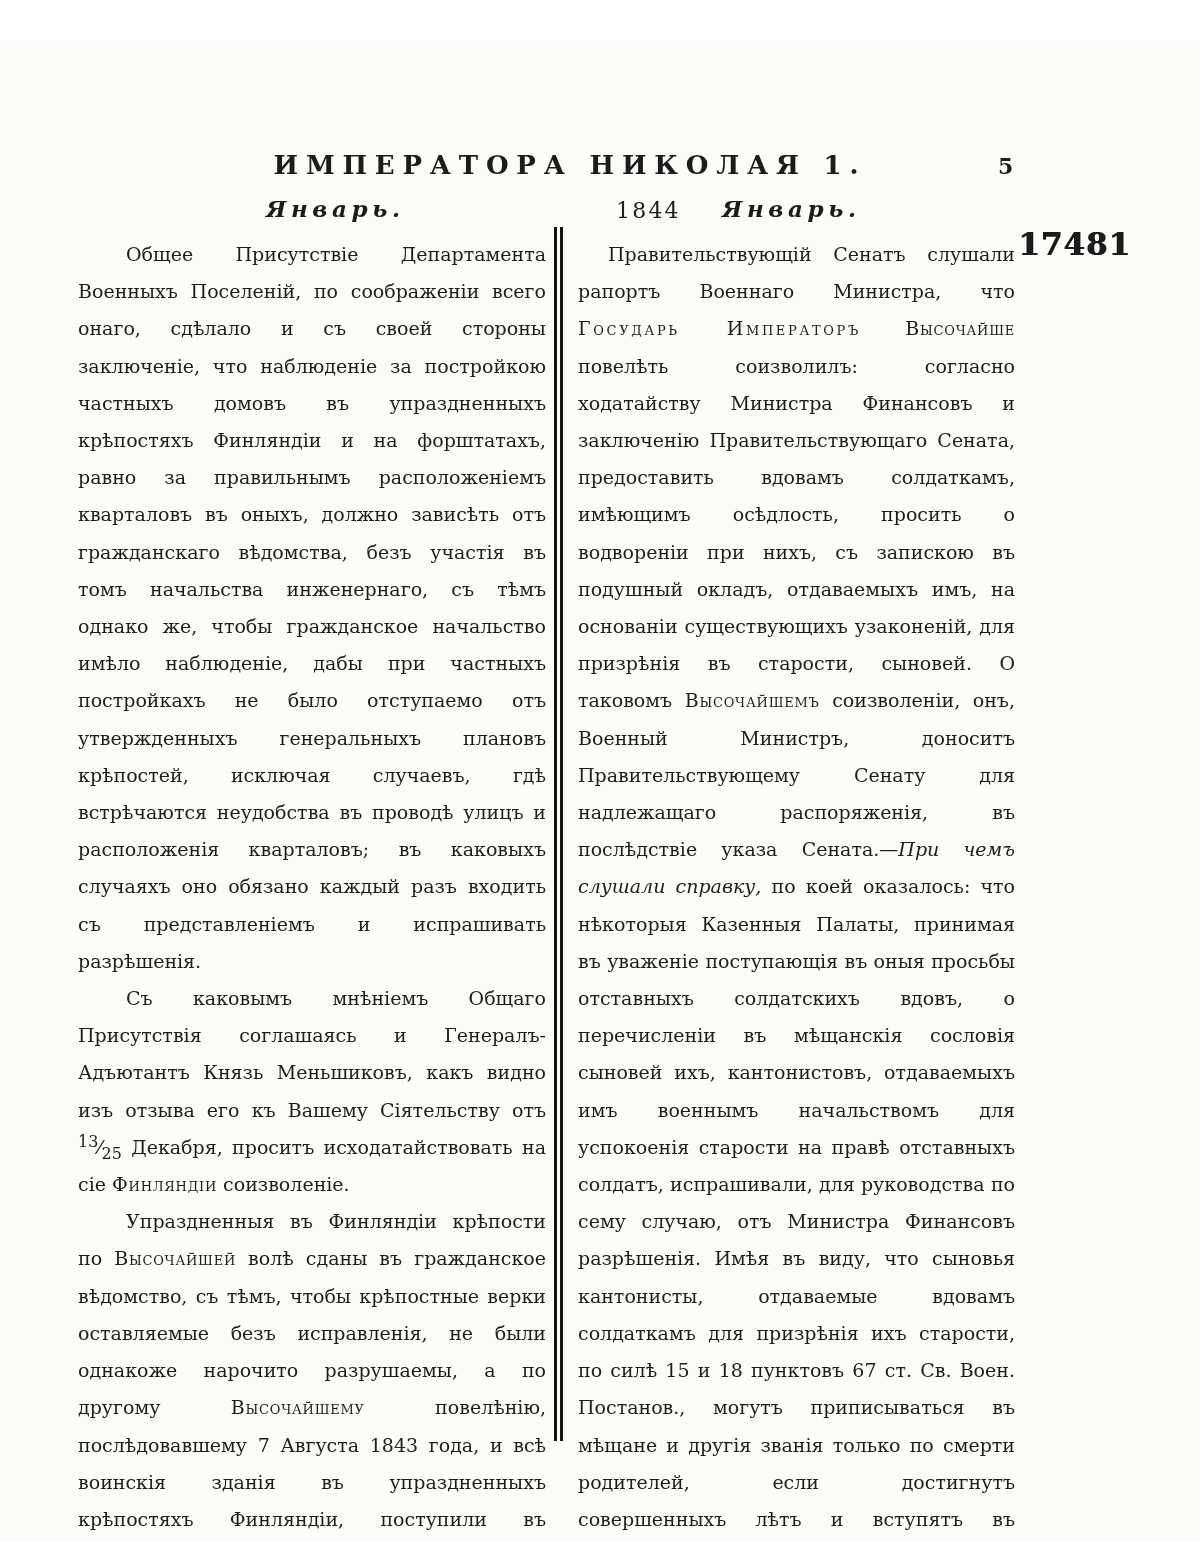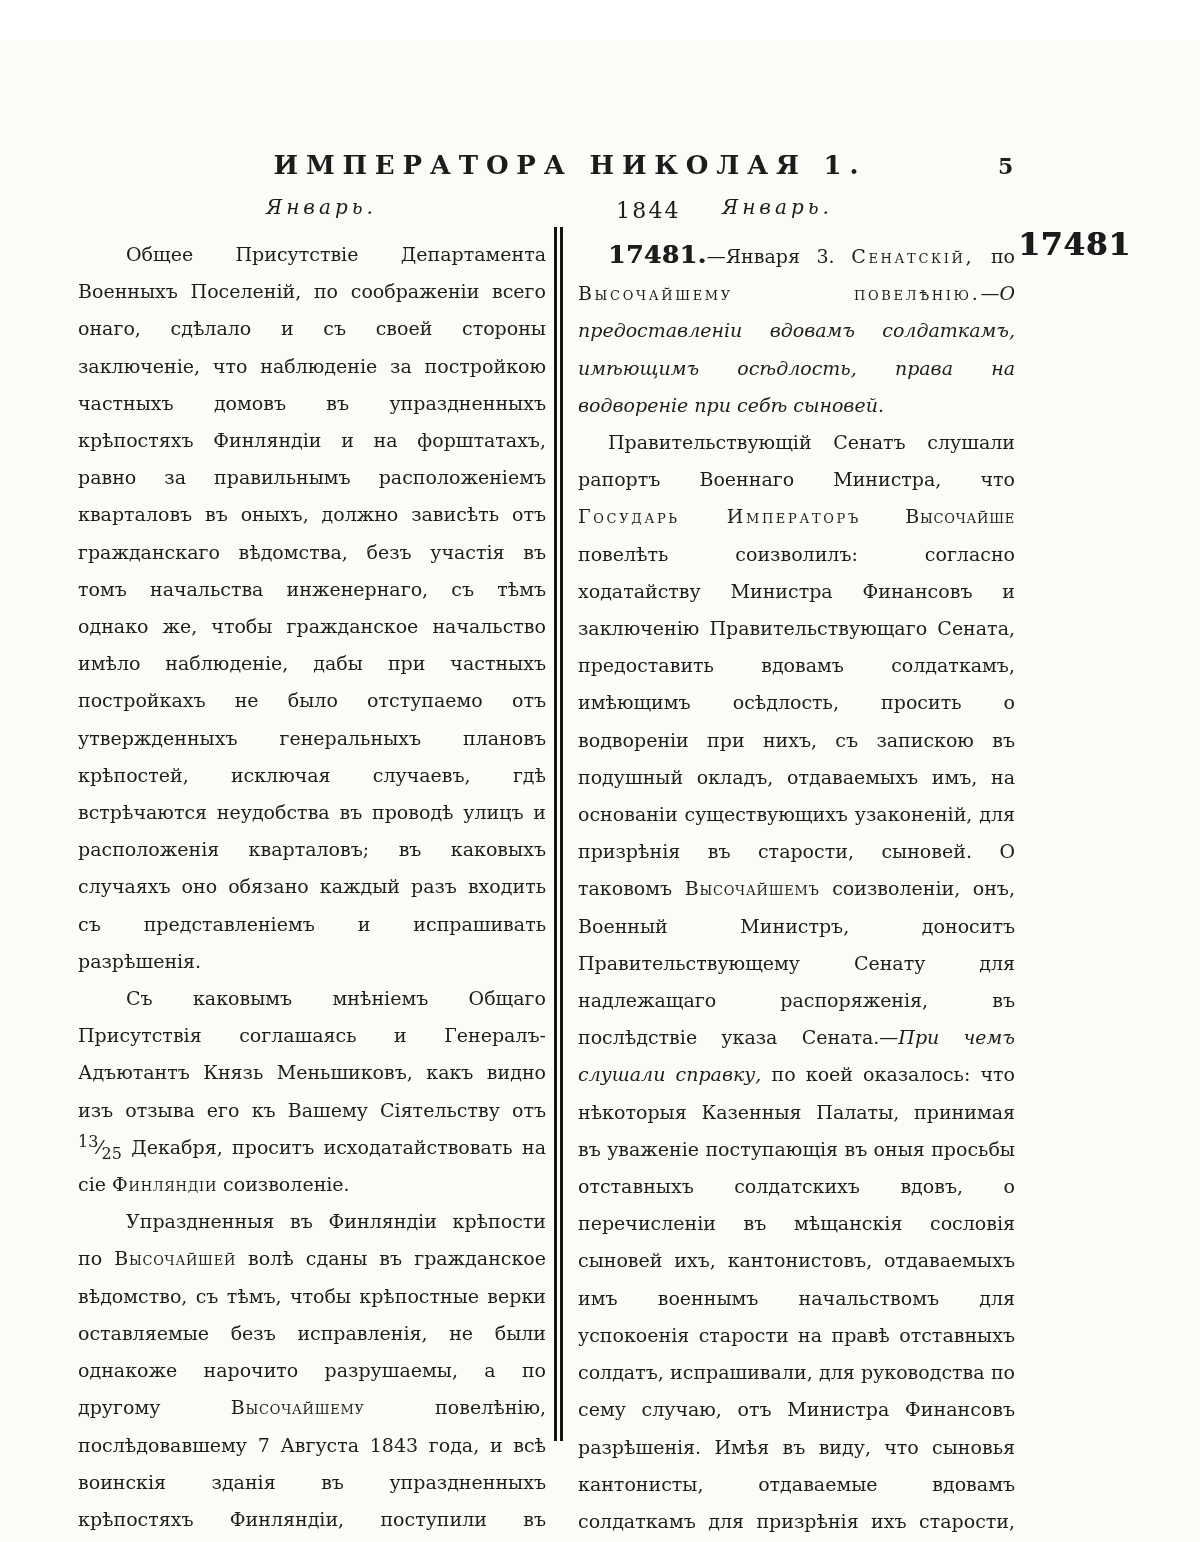--- a/index.html
+++ b/index.html
@@ -9,22 +9,22 @@
     font-family:"DejaVu Serif", "Liberation Serif", serif;
     margin-top:40px;
   }
   .title {
     position:absolute; top:110px; left:33px; width:1066px;
     text-align:center; font-size:26px; font-weight:bold;
     letter-spacing:0.30em; text-indent:0.30em; white-space:nowrap;
   }
   .pagenum { position:absolute; top:113px; left:998px; font-size:22px; font-weight:bold; }
   .month {
-    position:absolute; font-style:italic; font-weight:normal;
-    font-size:20px; letter-spacing:0.20em; white-space:nowrap;
+    position:absolute; font-style:italic; font-weight:bold;
+    font-size:23px; letter-spacing:0.20em; white-space:nowrap;
   }
   .month-l { top:155px; left:266px; }
   .month-r { top:155px; left:722px; }
   .year { position:absolute; top:158px; left:616px; font-size:22px; letter-spacing:0.10em; }
   .divider {
     position:absolute; left:554px; top:187px; height:1214px; width:3px;
     border-left:3px solid #141414; border-right:3px solid #141414;
   }
   .col {
     position:absolute; top:196px; text-align:justify;
@@ -59,17 +59,16 @@
   <div class="month month-l">Январь.</div>
   <div class="year">1844</div>
   <div class="month month-r">Январь.</div>
   <div class="divider"></div>
   <div class="col col-left">
       <p><span class="">Общее Присутствіе Департамента Военныхъ Поселеній, по соображеніи всего онаго, сдѣлало и съ своей стороны заключеніе, что наблюденіе за постройкою частныхъ домовъ въ упраздненныхъ крѣпостяхъ Финляндіи и на форштатахъ, равно за правильнымъ расположеніемъ кварталовъ въ оныхъ, должно зависѣть отъ гражданскаго вѣдомства, безъ участія въ томъ начальства инженернаго, съ тѣмъ однако же, чтобы гражданское начальство имѣло наблюденіе, дабы при частныхъ постройкахъ не было отступаемо отъ утвержденныхъ генеральныхъ плановъ крѣпостей, исключая случаевъ, гдѣ встрѣчаются неудобства въ проводѣ улицъ и расположенія кварталовъ; въ каковыхъ случаяхъ оно обязано каждый разъ входить съ представленіемъ и испрашивать разрѣшенія.</span></p>
       <p><span class="">Съ каковымъ мнѣніемъ Общаго Присутствія соглашаясь и Генералъ-Адъютантъ Князь Меньшиковъ, какъ видно изъ отзыва его къ Вашему Сіятельству отъ </span><span class="frac"><sup>13</sup>⁄<sub>25</sub></span><span class=""> Декабря, проситъ исходатайствовать на сіе </span><span class="sc">Финляндіи</span><span class=""> соизволеніе.</span></p>
       <p><span class="">Упраздненныя въ Финляндіи крѣпости по </span><span class="sc">Высочайшей</span><span class=""> волѣ сданы въ гражданское вѣдомство, съ тѣмъ, чтобы крѣпостные верки оставляемые безъ исправленія, не были однакоже нарочито разрушаемы, а по другому </span><span class="sc">Высочайшему</span><span class=""> повелѣнію, послѣдовавшему 7 Августа 1843 года, и всѣ воинскія зданія въ упраздненныхъ крѣпостяхъ Финляндіи, поступили въ завѣдываніе Финляндскаго Генералъ-Губернатора.</span></p>
     </div>
   <div class="col col-right">
-      <p><span class="bn">17481.</span><span class="">—Января 3. </span><span class="scw">Сенатскій,</span><span class=""> по </span><span class="scw">Высочайшему повелѣнію.</span><span class="">—</span><span class="it">О предоставленіи вдовамъ солдаткамъ, имѣющимъ осѣдлость, права на водвореніе при себѣ сыновей.</span></p>
       <p><span class="">Правительствующій Сенатъ слушали рапортъ Военнаго Министра, что </span><span class="scw">Государь Императоръ</span><span class=""> </span><span class="sc">Высочайше</span><span class=""> повелѣть соизволилъ: согласно ходатайству Министра Финансовъ и заключенію Правительствующаго Сената, предоставить вдовамъ солдаткамъ, имѣющимъ осѣдлость, просить о водвореніи при нихъ, съ запискою въ подушный окладъ, отдаваемыхъ имъ, на основаніи существующихъ узаконеній, для призрѣнія въ старости, сыновей. О таковомъ </span><span class="sc">Высочайшемъ</span><span class=""> соизволеніи, онъ, Военный Министръ, доноситъ Правительствующему Сенату для надлежащаго распоряженія, въ послѣдствіе указа Сената.—</span><span class="it">При чемъ слушали справку,</span><span class=""> по коей оказалось: что нѣкоторыя Казенныя Палаты, принимая въ уваженіе поступающія въ оныя просьбы отставныхъ солдатскихъ вдовъ, о перечисленіи въ мѣщанскія сословія сыновей ихъ, кантонистовъ, отдаваемыхъ имъ военнымъ начальствомъ для успокоенія старости на правѣ отставныхъ солдатъ, испрашивали, для руководства по сему случаю, отъ Министра Финансовъ разрѣшенія. Имѣя въ виду, что сыновья кантонисты, отдаваемые вдовамъ солдаткамъ для призрѣнія ихъ старости, по силѣ 15 и 18 пунктовъ 67 ст. Св. Воен. Постанов., могутъ приписываться въ мѣщане и другія званія только по смерти родителей, если достигнутъ совершенныхъ лѣтъ и вступятъ въ осѣдлость, тогда какъ </span></p>
     </div>
   <div class="marginnum">17481</div>
 </div>
 
 </body></html>

